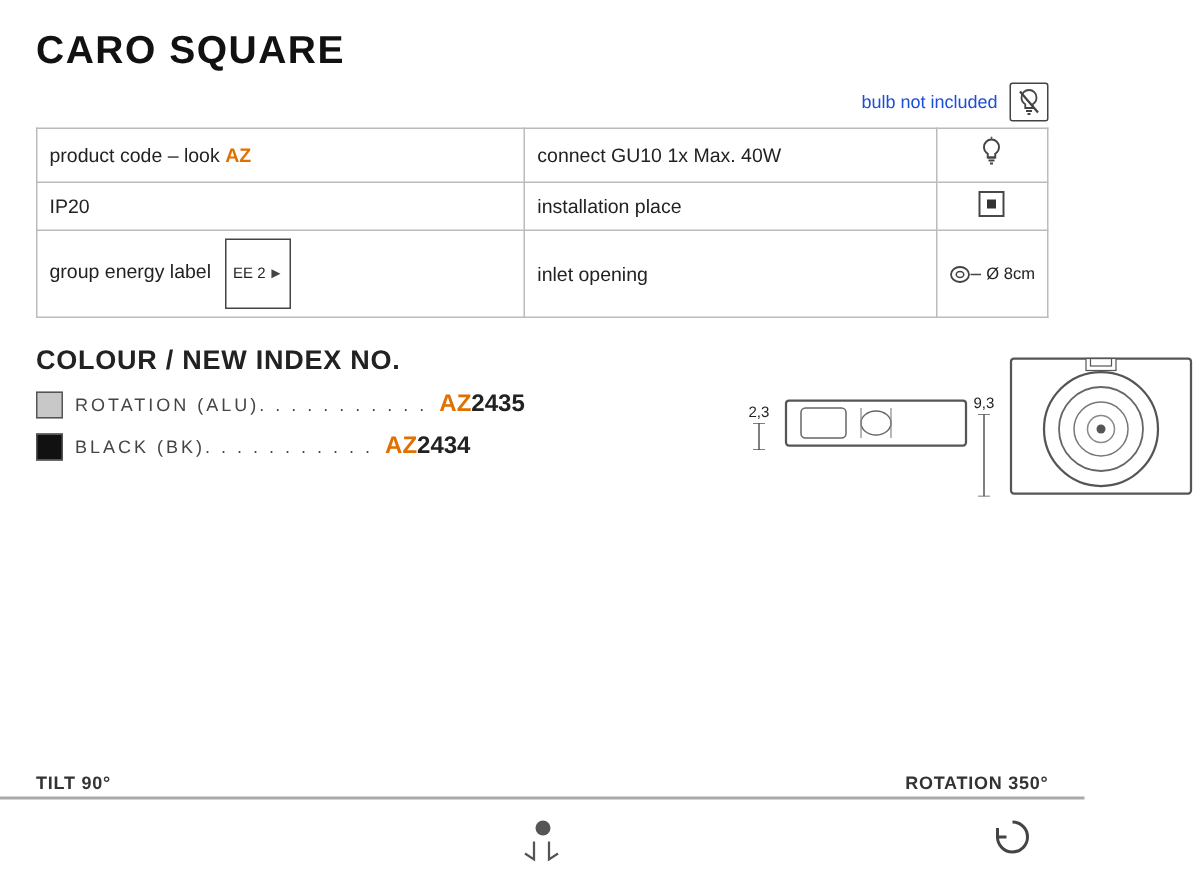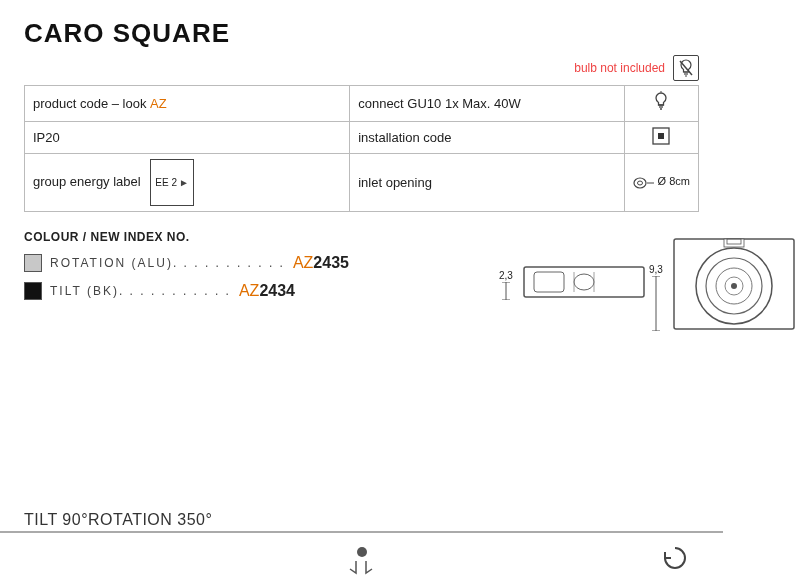--- a/index.html
+++ b/index.html
@@ -31,21 +31,21 @@
     }
 
     
     .bulb-line {
       display: flex;
       justify-content: flex-end;
       align-items: center;
       gap: 8px;
       margin-bottom: 4px;
       font-size: 12px;
-      color: #ef4444;
+      color: #1d4ed8;
     }
     .bulb-icon {
       width: 26px;
       height: 26px;
       border: 1.5px solid #444;
       border-radius: 2px;
       display: flex;
       align-items: center;
       justify-content: center;
       font-size: 14px;
@@ -67,21 +67,21 @@
       width: 50%;
     }
     .specs-table .right-col {
       width: 42%;
     }
     .specs-table .icon-col {
       width: 8%;
       text-align: center;
     }
 
-    .orange { color: #e07000; font-weight: normal; text-align: right; }
+    .orange { color: #e07000; font-weight: bold; text-align: right; }
 
     .energy-badge {
       display: inline-flex;
       align-items: center;
       border: 1.5px solid #444;
       padding: 17px 4px;
       font-size: 11px;
       margin-left: 6px;
       gap: 2px;
     }
@@ -90,21 +90,21 @@
     
     .colour-section {
       margin-top: 18px;
       display: flex;
       gap: 16px;
     }
     .colour-left {
       flex: 1;
     }
     .colour-title {
-      font-size: 12px;
+      font-size: 18px;
       font-weight: 700;
       letter-spacing: 0.5px;
       margin-bottom: 10px;
     }
     .colour-item {
       display: flex;
       align-items: center;
       gap: 8px;
       margin-bottom: 10px;
     }
@@ -153,28 +153,29 @@
     }
     .tilt-rotation-line {
       width: 100%;
       height: 2px;
       background: #aaa;
       position: absolute;
       bottom: 52px;
     }
     .tilt-rotation-labels {
       display: flex;
-      justify-content: flex-start;
+      justify-content: space-between;
       position: absolute;
       bottom: 56px;
       left: 24px;
       right: 24px;
-      font-size: 16px;
+      font-size: 12px;
       letter-spacing: 0.5px;
       color: #333;
+      font-weight: bold;
     }
   </style>
 </head>
 <body>
 
 <div class="page">
 
   <div class="title">CARO SQUARE</div>
 
   <div class="bulb-line">
@@ -207,21 +208,21 @@
           <line x1="9" y1="18" x2="11" y2="18" stroke="#444" stroke-width="1.3"></line>
           <line x1="10" y1="0" x2="10" y2="1.5" stroke="#444" stroke-width="1"></line>
         </svg>
       </td>
     </tr>
     <tr>
       <td class="left-col">
         <span>IP20</span>
       </td>
       <td class="right-col">
-        <span>installation code</span>
+        <span>installation place</span>
       </td>
       <td class="icon-col">
         <svg width="18" height="18" viewBox="0 0 18 18" fill="none">
           <rect x="1" y="1" width="16" height="16" stroke="#444" stroke-width="1.3" fill="none"></rect>
           <rect x="6" y="6" width="6" height="6" fill="#333"></rect>
         </svg>
       </td>
     </tr>
     <tr>
       <td class="left-col">
@@ -253,21 +254,21 @@
       <div class="colour-item">
         <div class="colour-swatch aluminium"></div>
         <span class="colour-dots">ROTATION (ALU). . . . . . . . . . .</span>
         <span class="colour-code">
           <span class="orange">AZ</span><span class="code-num">2435</span>
         </span>
       </div>
 
       <div class="colour-item">
         <div class="colour-swatch black"></div>
-        <span class="colour-dots">TILT (BK). . . . . . . . . . .</span>
+        <span class="colour-dots">BLACK (BK). . . . . . . . . . .</span>
         <span class="colour-code">
           <span class="orange">AZ</span><span class="code-num">2434</span>
         </span>
       </div>
 
     </div>
 
     <div class="diagram-area">
 
       <div style="display:flex; align-items:flex-start; position:relative; width:180px;">

